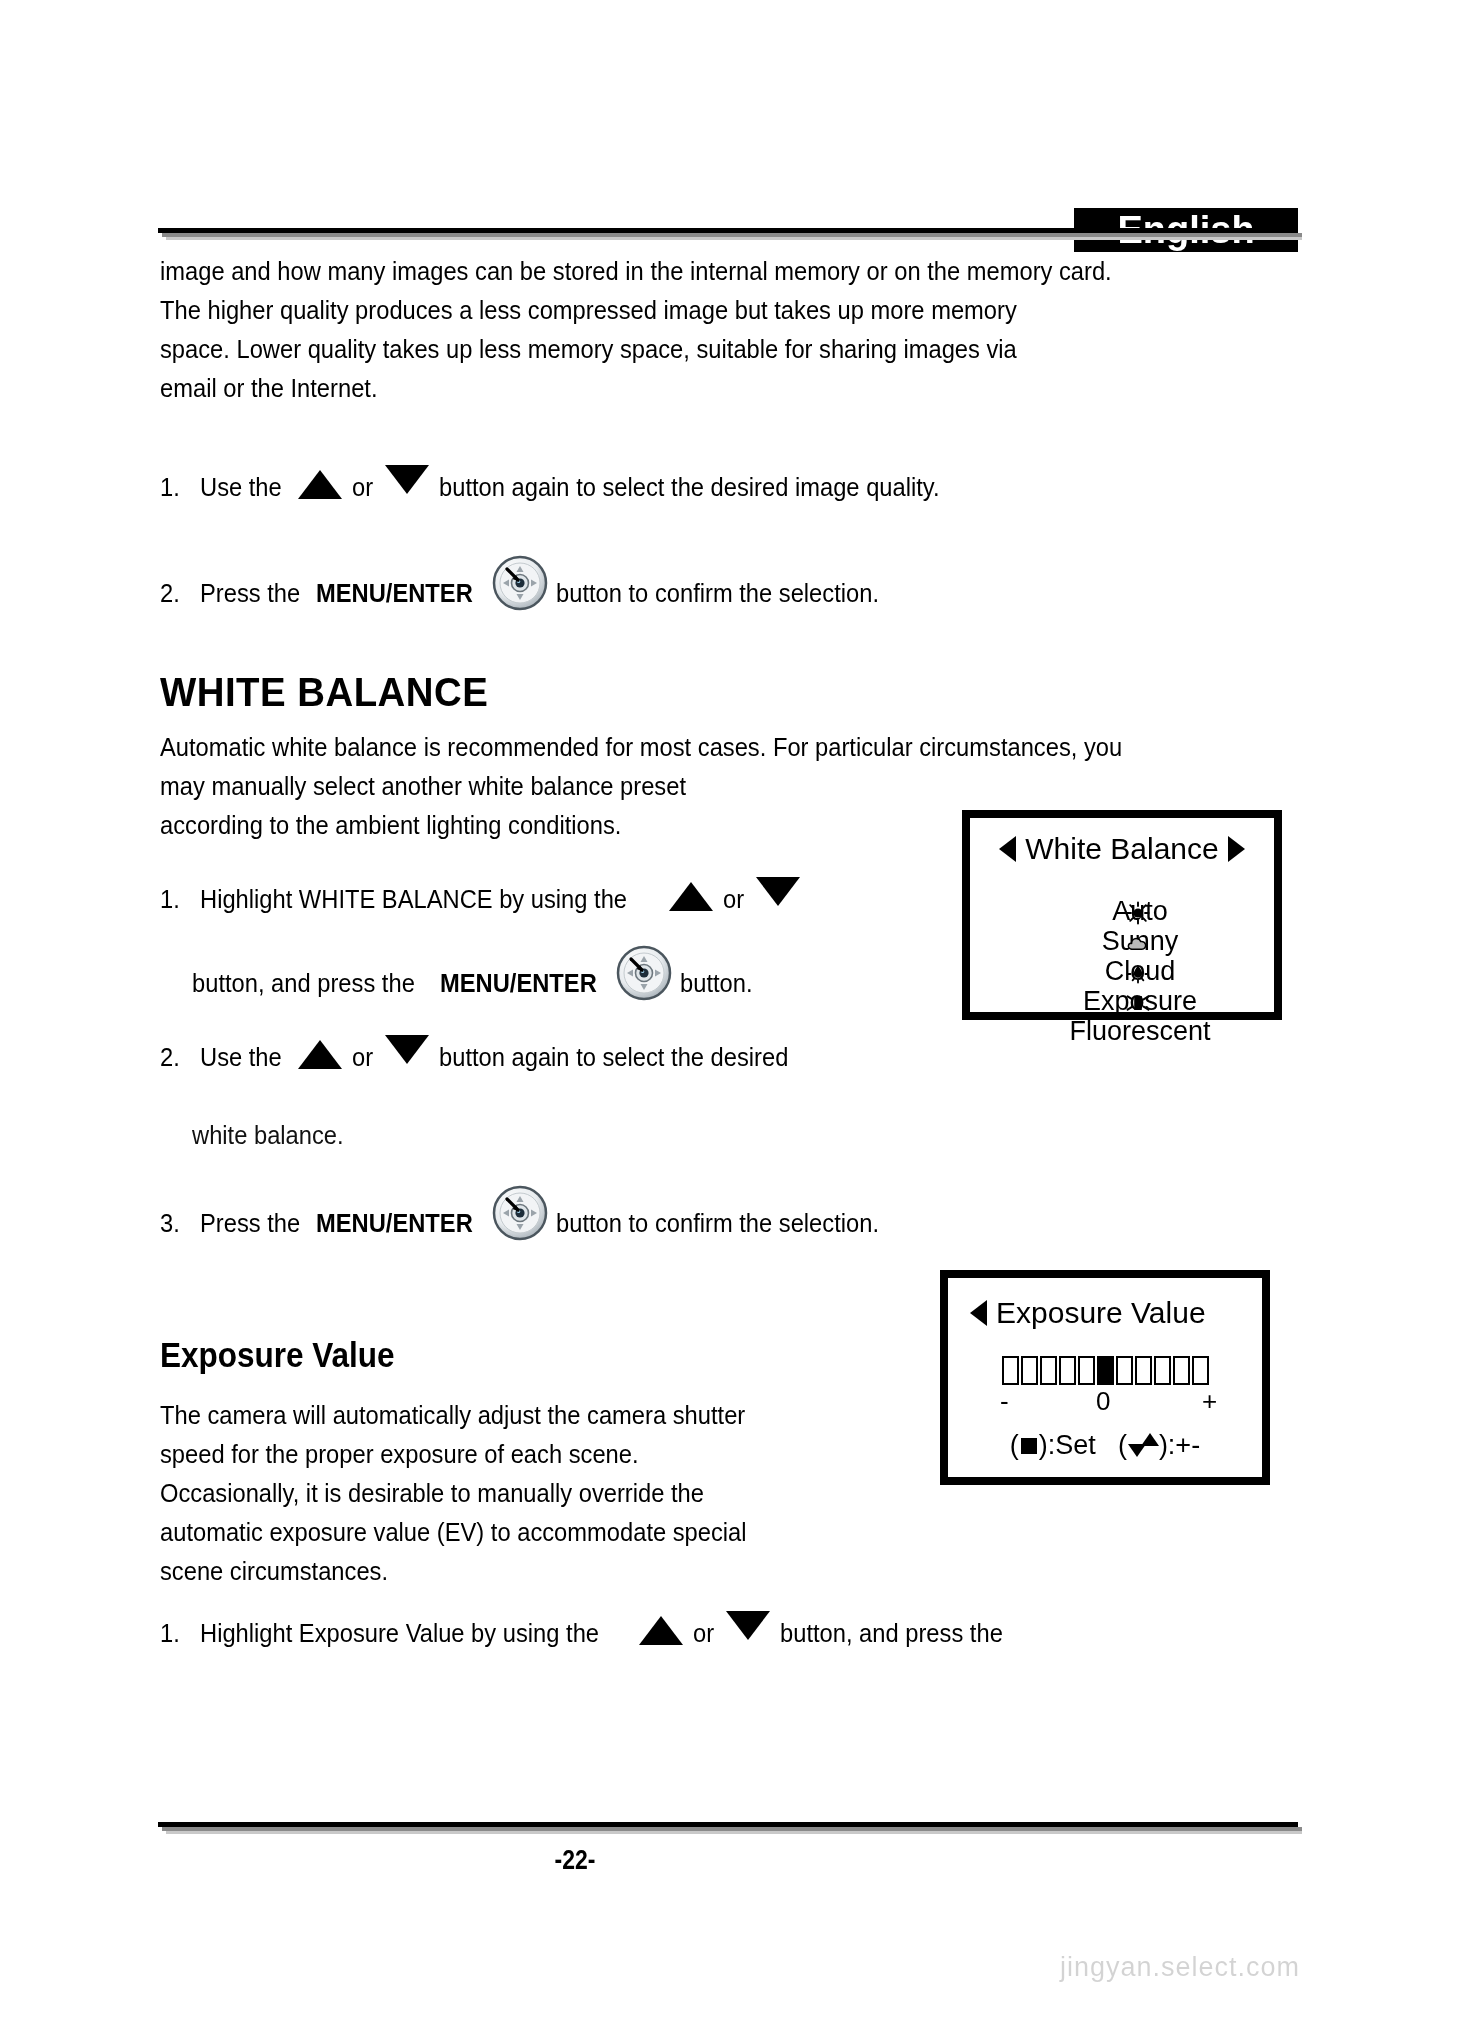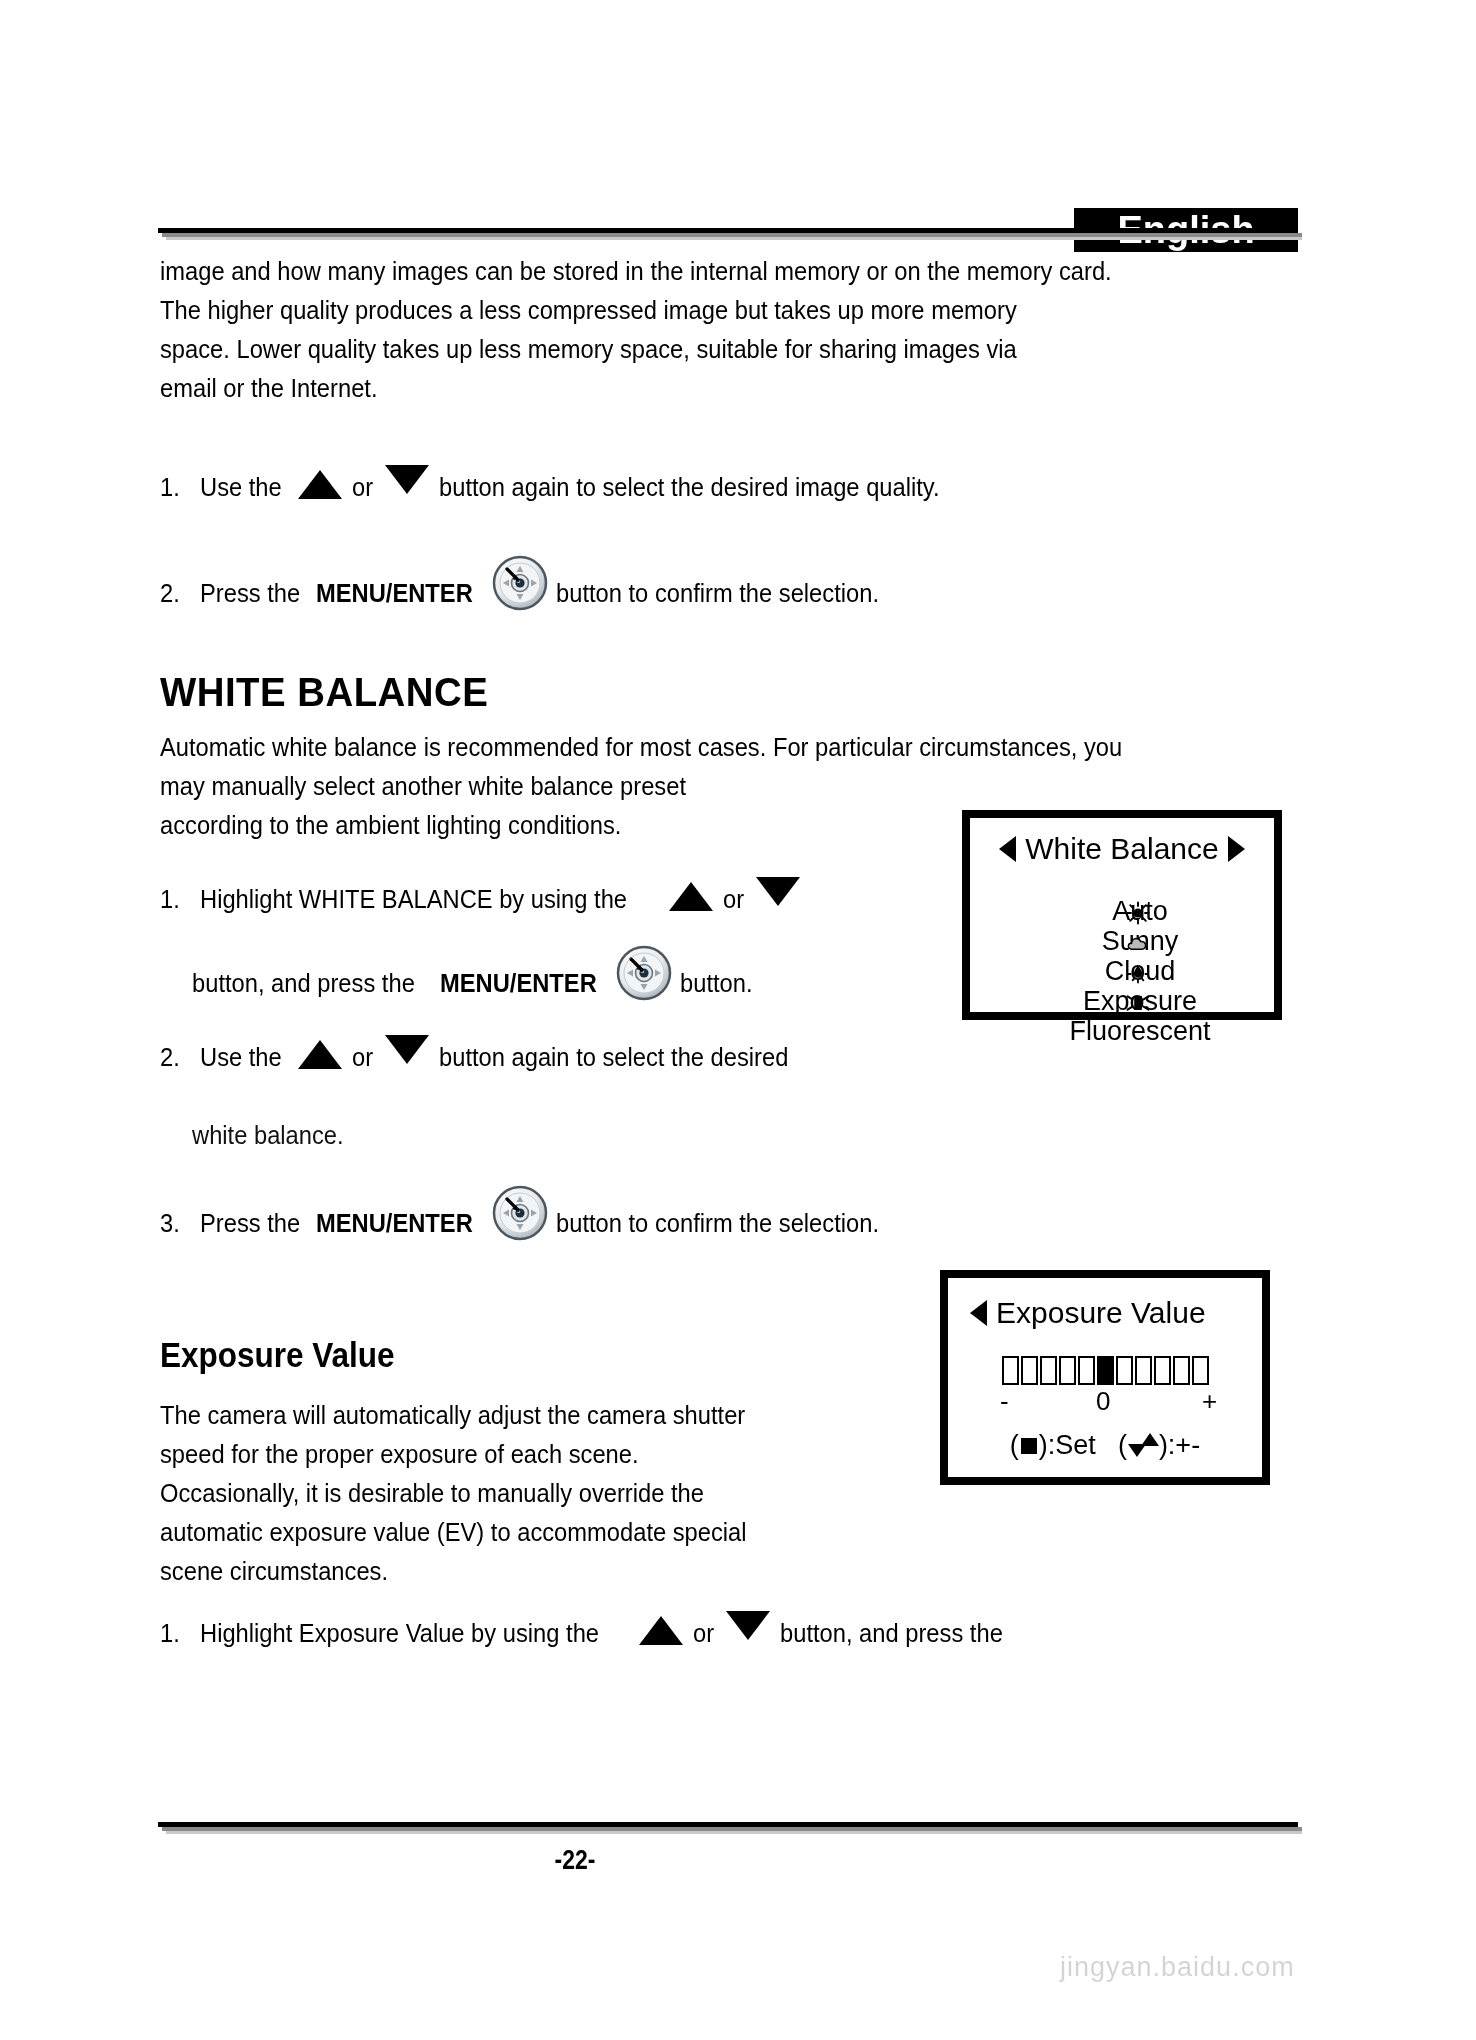--- a/index.html
+++ b/index.html
@@ -592,15 +592,15 @@
     <span class="sc">or</span>
     <span class="tri-dn"></span>
     <span class="sc">button, and press the</span>
   </div>
 
   <div class="rule-bot"></div>
   <div class="rule-bot-shadow"></div>
   <div class="rule-bot-shadow2"></div>
   <div class="page-num">-22-</div>
 
-  <div class="wm-text">jingyan.baidu.com</div>
+  <div class="wm-text">jingyan.select.com</div>
 
 </div>
 
 </body></html>

